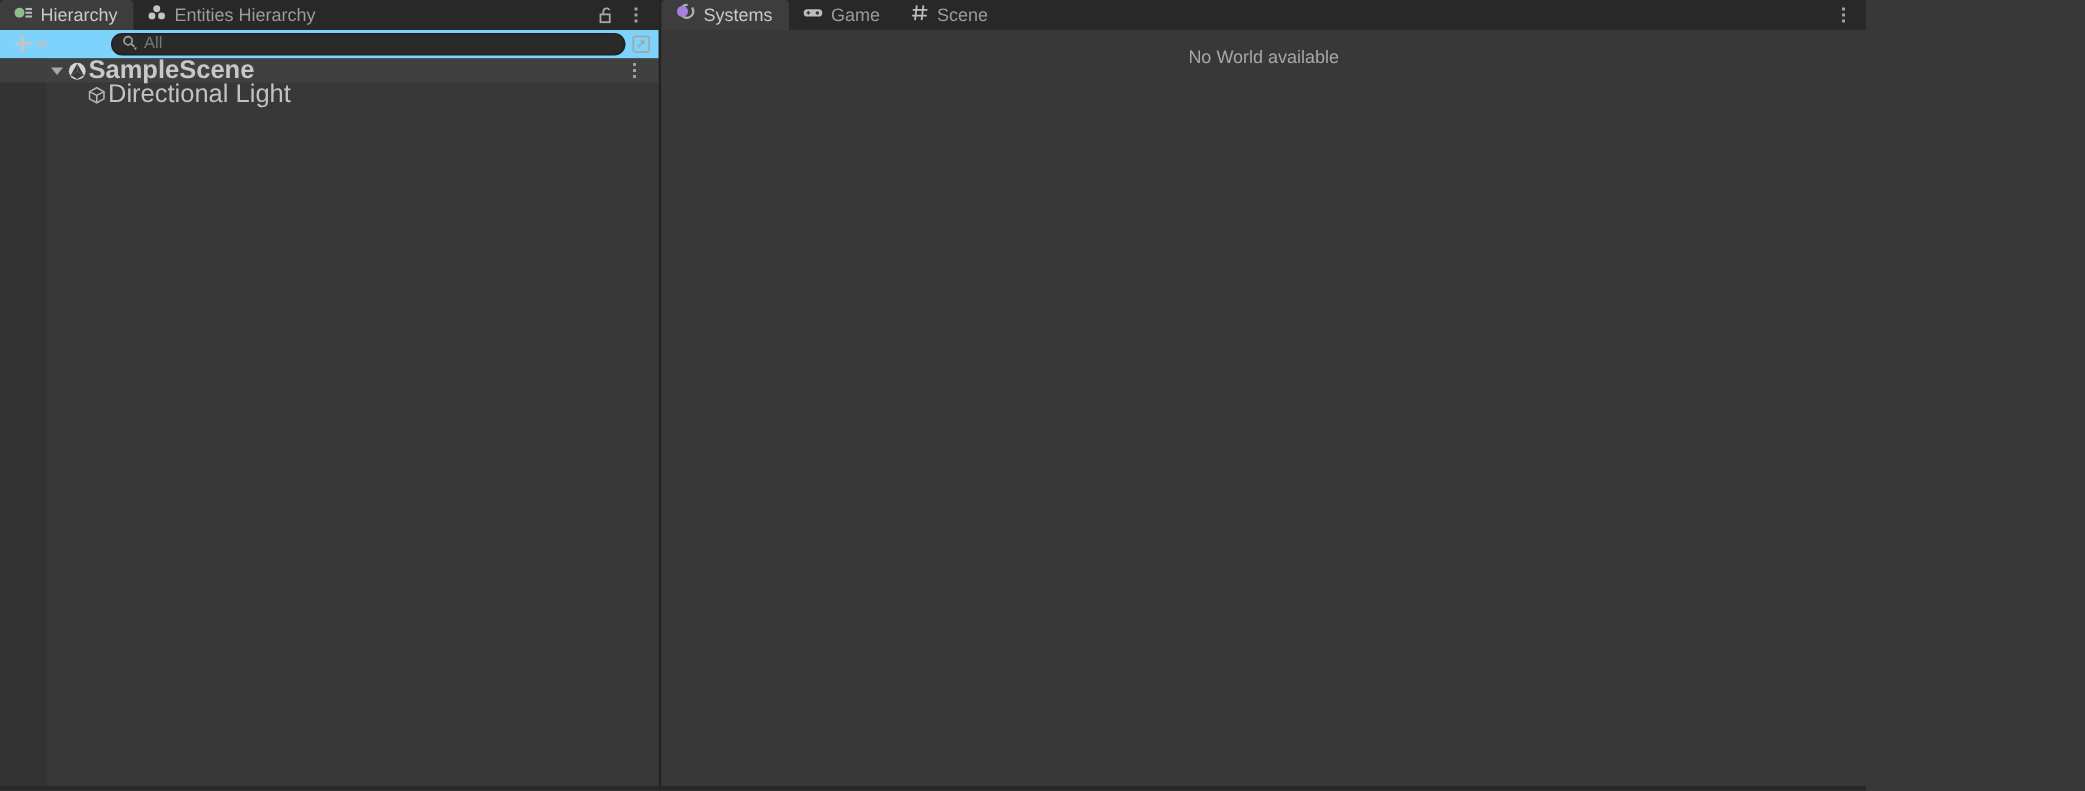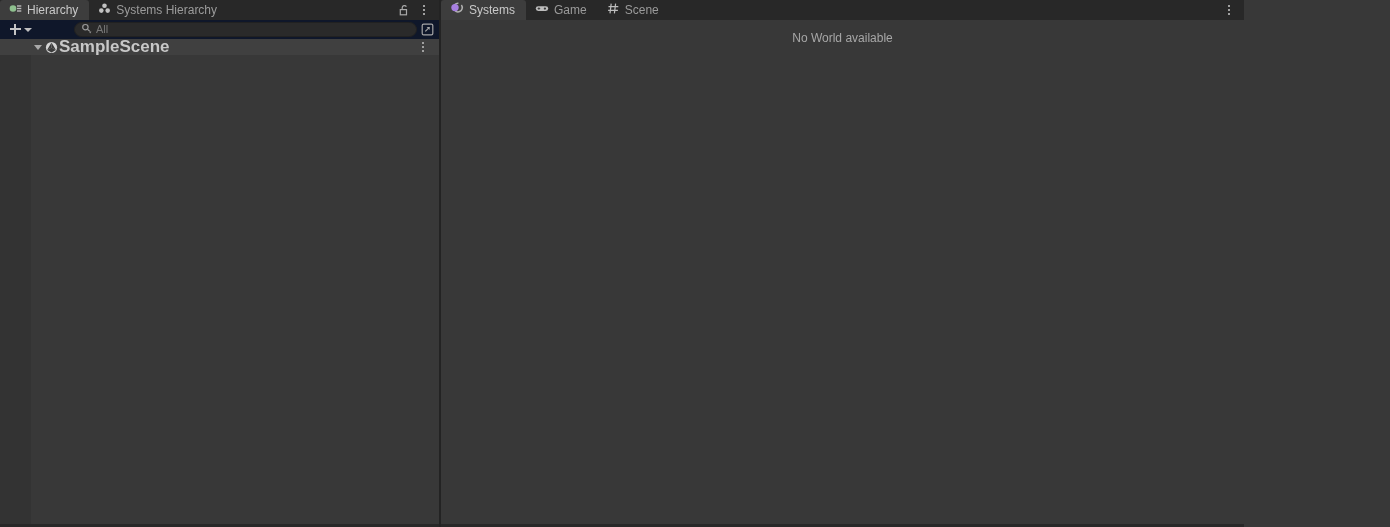--- a/index.html
+++ b/index.html
@@ -105,21 +105,21 @@
     display: block;
     width: 2px;
     height: 2px;
     background: #a0a0a0;
   }
 
   
   .hier-toolbar {
     height: 19px;
     flex: 0 0 19px;
-    background: #0f172a;
+    background: #7dd3fc;
     display: flex;
     flex-direction: row;
     align-items: center;
     padding: 0 3px 0 6px;
     box-sizing: border-box;
   }
   .plus-btn {
     display: flex;
     flex-direction: row;
     align-items: center;
@@ -291,21 +291,21 @@
       </div>
 
       <div class="tab">
         <span class="tab-icon">
           <svg width="13" height="13" viewBox="0 0 13 13">
             <circle cx="6.5" cy="3.8" r="2.3" fill="#c3c3c3"></circle>
             <circle cx="3.3" cy="8.6" r="2.3" fill="#c3c3c3"></circle>
             <circle cx="9.7" cy="8.6" r="2.3" fill="#c3c3c3"></circle>
           </svg>
         </span>
-        <span class="tab-label">Systems Hierarchy</span>
+        <span class="tab-label">Entities Hierarchy</span>
       </div>
 
       <div class="tabbar-spacer"></div>
 
       <div class="tabbar-right">
         <div class="icon-btn">
           <svg width="12" height="13" viewBox="0 0 12 13">
             <path d="M4.2 5.6 V3.6 a2.3 2.3 0 0 1 4.2 -1.0" fill="none" stroke="#a8a8a8" stroke-width="1.2"></path>
             <rect x="2.3" y="5.6" width="6.2" height="5.2" fill="none" stroke="#a8a8a8" stroke-width="1.2"></rect>
           </svg>
@@ -365,20 +365,30 @@
           <span class="row-right">
             <span class="kebab icon-btn">
               <i></i>
                 <i></i>
                 <i></i>
             </span>
           </span>
         </div>
 
 
+        <div class="tree-row" style="padding-left:57px;">
+          <span class="row-icon">
+            <svg width="13" height="13" viewBox="0 0 13 13">
+              <path d="M6.5 1.5 L11.3 4.1 L11.3 8.9 L6.5 11.5 L1.7 8.9 L1.7 4.1 Z" fill="none" stroke="#b4b4b4" stroke-width="1.05"></path>
+              <path d="M1.7 4.1 L6.5 6.6 L11.3 4.1" fill="none" stroke="#b4b4b4" stroke-width="1.05"></path>
+              <path d="M6.5 6.6 L6.5 11.5" fill="none" stroke="#b4b4b4" stroke-width="1.05"></path>
+            </svg>
+          </span>
+          <span class="row-label">Directional Light</span>
+        </div>
 
 
       </div>
       <div class="bottom-edge"></div>
     </div>
   </div>
 
   <div class="panel panel-right">
 
     <div class="tabbar">

